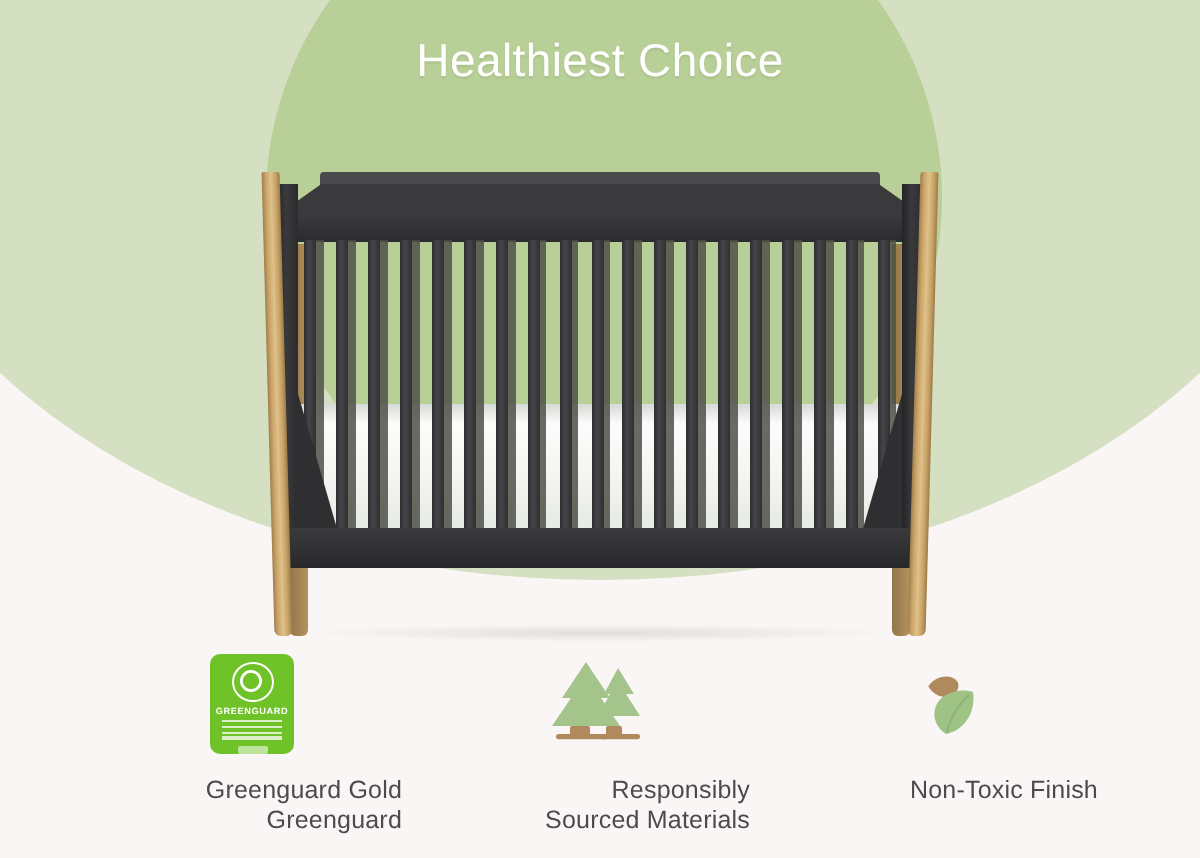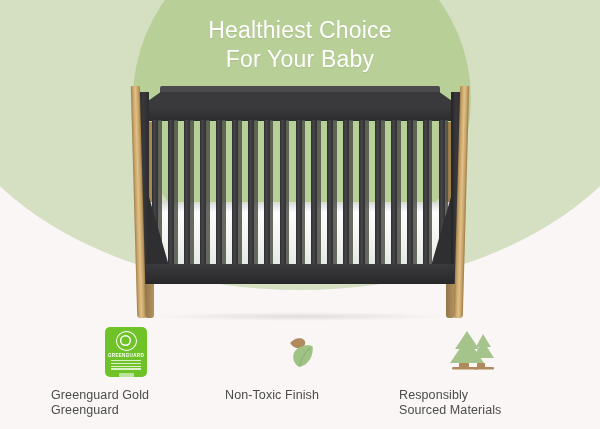--- a/index.html
+++ b/index.html
@@ -207,21 +207,21 @@
     position: absolute;
     left: 0;
     top: 324px;
     width: 600px;
     display: flex;
     justify-content: center;
     align-items: flex-start;
   }
   .feature {
     width: 150px;
-    text-align: left;
+    text-align: right;
   }
   .feature + .feature { margin-left: 24px; }
   .feature-icon {
     height: 56px;
     display: flex;
     align-items: center;
     justify-content: center;
   }
   .feature-label {
     margin-top: 8px;
@@ -288,21 +288,20 @@
 </head>
 <body>
 
 <div id="page">
 
   <div class="bg-outer-ellipse"></div>
   <div class="bg-inner-circle"></div>
 
   <div class="headline">
     <span class="line">Healthiest Choice</span>
-    <span class="line">For Your Baby</span>
   </div>
 
   <div class="crib-shadow"></div>
 
   <div class="crib">
     <div class="leg leg-back-left"></div>
     <div class="leg leg-back-right"></div>
 
     <div class="crib-body">
       <div class="rail-back"></div>
@@ -383,42 +382,42 @@
         </div>
       </div>
       <div class="feature-label">
         <span>Greenguard Gold</span><br>
         <span>Greenguard</span>
       </div>
     </div>
 
     <div class="feature">
       <div class="feature-icon">
-        <svg width="46" height="46" viewBox="0 0 46 46" aria-hidden="true">
-          <path d="M24.5 19.5 C20.5 20.5 15 18 13.5 12.5 C18.5 8 25 9 27.5 12 C29.5 14.5 28 18 24.5 19.5 Z" fill="#b0895c" transform="rotate(-12 21 15)"></path>
-          <path d="M22 38 C14 33 14.5 22.5 22 18.5 C29.5 14.5 35.5 17 35.5 17 C37 26 32 36 22 38 Z" fill="#9fc285"></path>
-          <path d="M33.5 18.5 C28 23.5 24 30 22.5 37.5" stroke="#8fb277" stroke-width="1.1" fill="none"></path>
-        </svg>
-      </div>
-      <div class="feature-label">
-        <span>Non-Toxic Finish</span>
-      </div>
-    </div>
-
-    <div class="feature">
-      <div class="feature-icon">
         <svg width="56" height="50" viewBox="0 0 56 50" aria-hidden="true">
           <path d="M37 7 L45 20 L41 20 L48 31 L27 31 L33 20 L30 20 Z" fill="#a5c48c"></path>
           <path d="M21 4 L33 22 L28.5 22 L38 36 L4 36 L13.5 22 L9 22 Z" fill="#a5c48c"></path>
           <rect x="13" y="36" width="10" height="5" rx="1" fill="#b08a5d"></rect>
           <rect x="31" y="36" width="8" height="5" rx="1" fill="#b08a5d"></rect>
           <rect x="6" y="40" width="26" height="2.6" rx="1.3" fill="#b08a5d"></rect>
           <rect x="28" y="40" width="20" height="2.6" rx="1.3" fill="#b08a5d"></rect>
         </svg>
       </div>
       <div class="feature-label">
         <span>Responsibly</span><br>
         <span>Sourced Materials</span>
       </div>
     </div>
 
+    <div class="feature">
+      <div class="feature-icon">
+        <svg width="46" height="46" viewBox="0 0 46 46" aria-hidden="true">
+          <path d="M24.5 19.5 C20.5 20.5 15 18 13.5 12.5 C18.5 8 25 9 27.5 12 C29.5 14.5 28 18 24.5 19.5 Z" fill="#b0895c" transform="rotate(-12 21 15)"></path>
+          <path d="M22 38 C14 33 14.5 22.5 22 18.5 C29.5 14.5 35.5 17 35.5 17 C37 26 32 36 22 38 Z" fill="#9fc285"></path>
+          <path d="M33.5 18.5 C28 23.5 24 30 22.5 37.5" stroke="#8fb277" stroke-width="1.1" fill="none"></path>
+        </svg>
+      </div>
+      <div class="feature-label">
+        <span>Non-Toxic Finish</span>
+      </div>
+    </div>
+
   </div>
 </div>
 
 </body></html>

